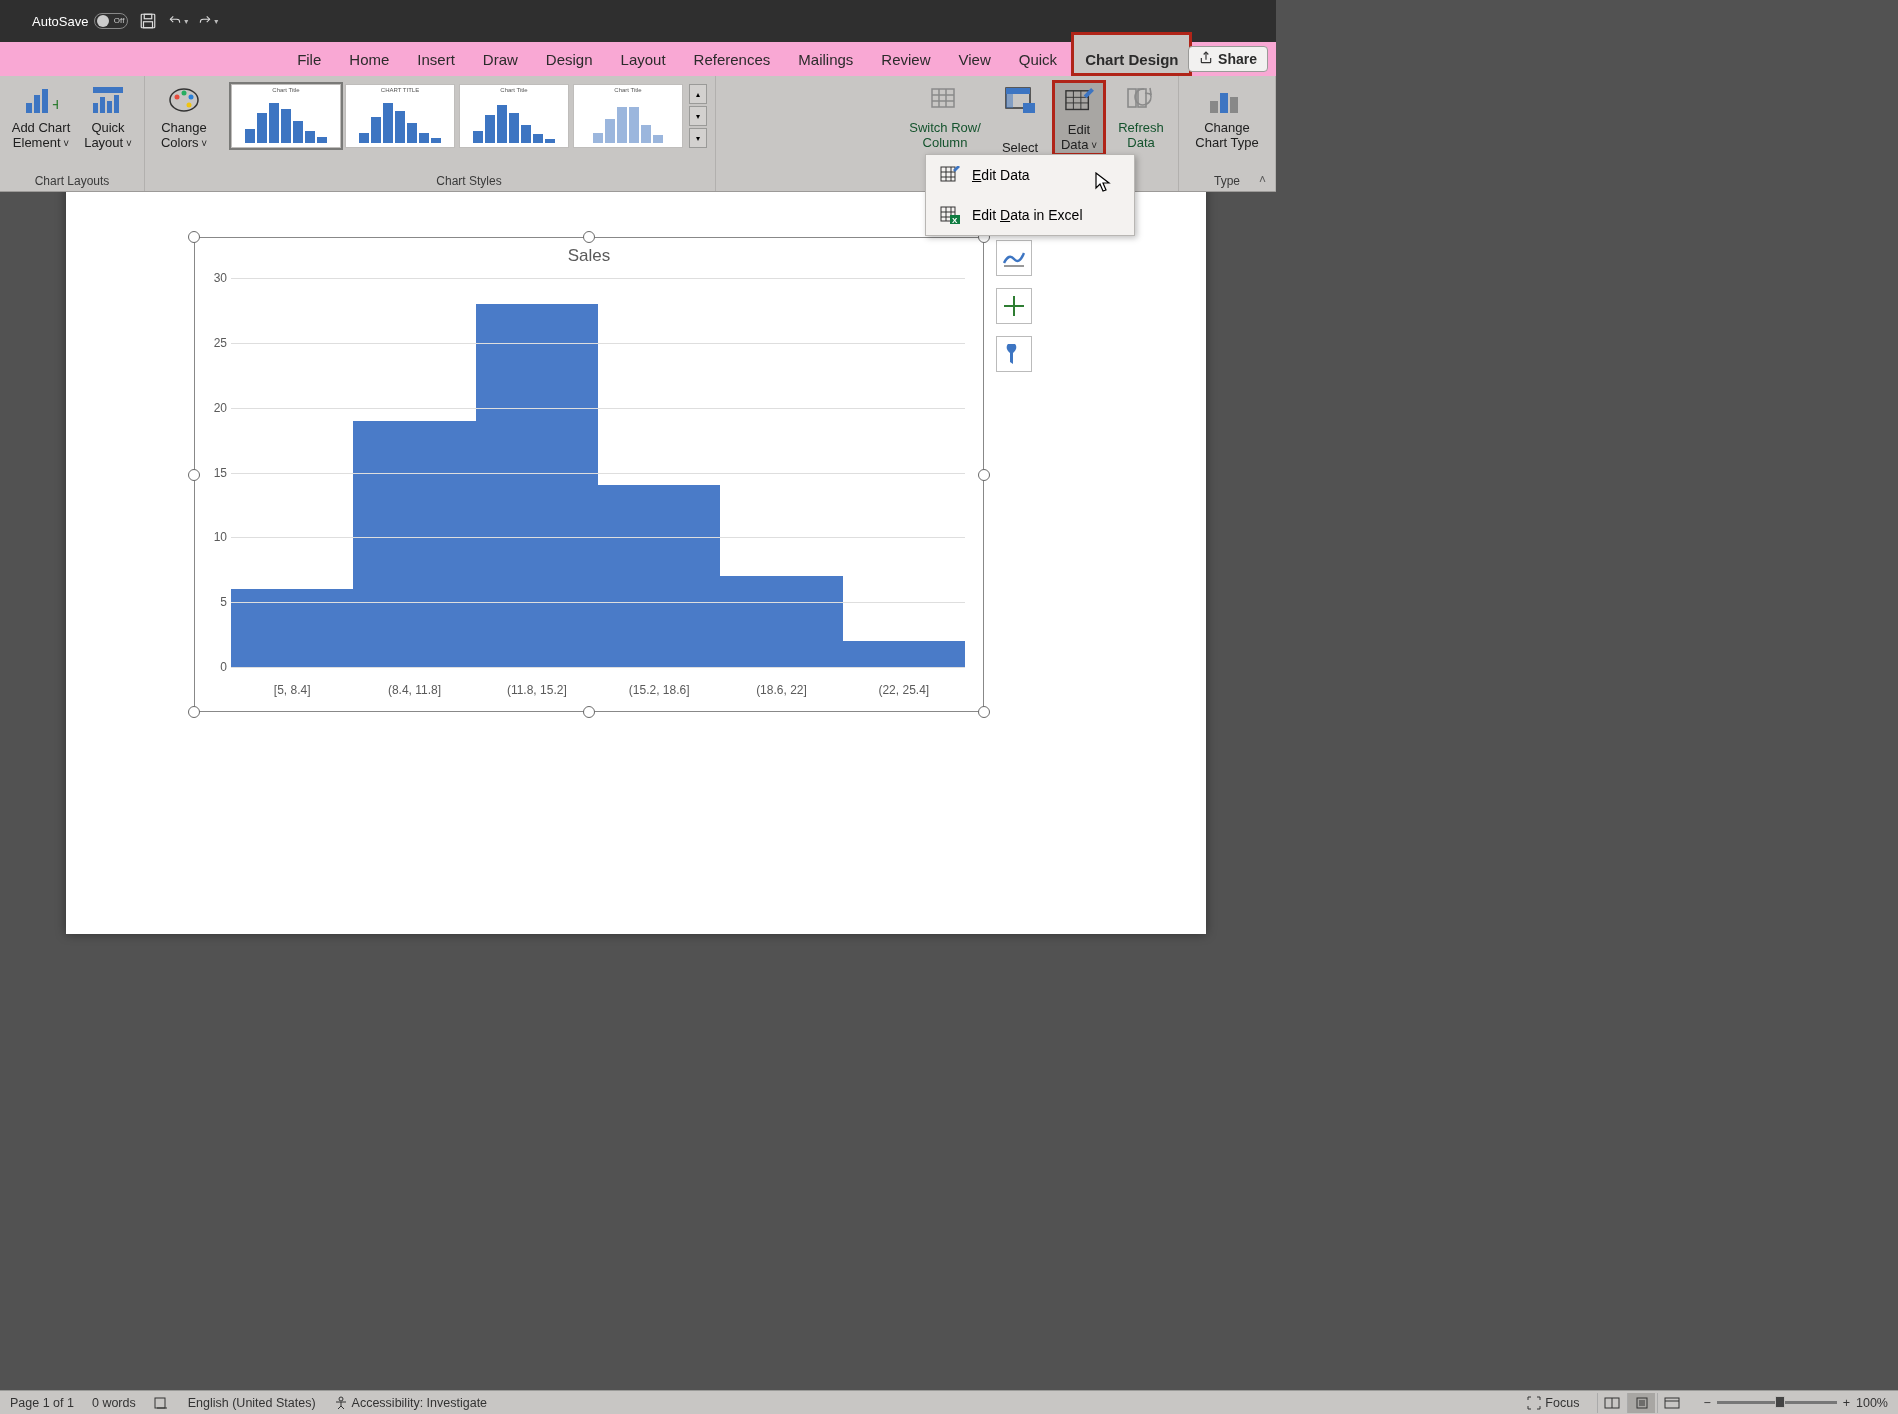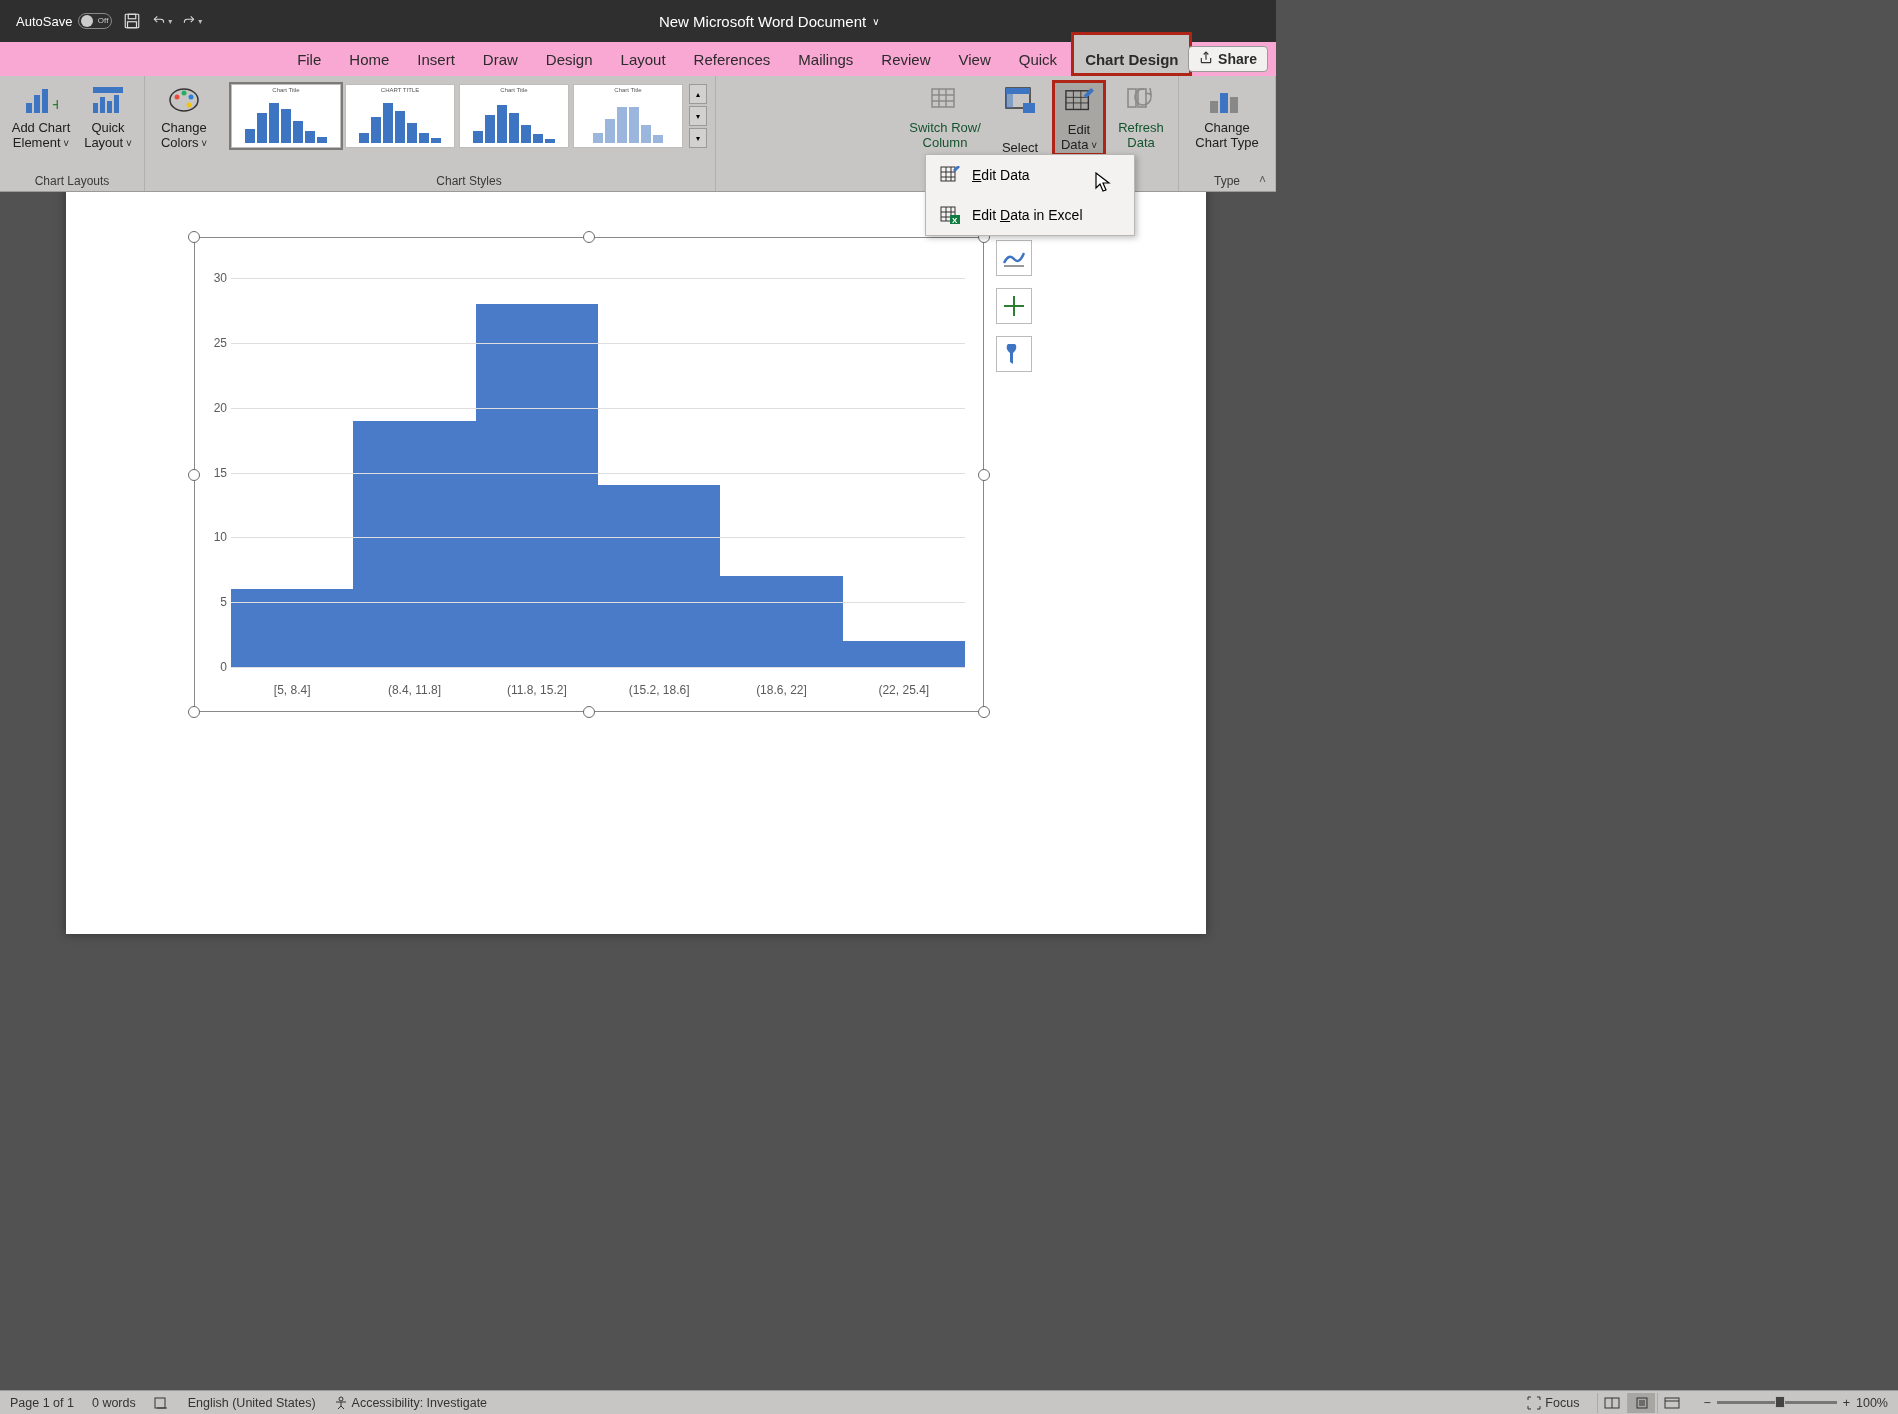--- a/index.html
+++ b/index.html
@@ -1,20 +1,20 @@
 <!DOCTYPE html>
 <html><head>
 <meta charset="utf-8">
 <style>
   * { box-sizing: border-box; margin: 0; padding: 0; font-family: "Segoe UI", sans-serif; }
   html, body { width: 1276px; height: 951px; overflow: hidden; background:#525252;}
   
   
   .titlebar { background:#2f2f2f; height:42px; display:flex; align-items:center; color:#fff; font-size:14px; }
-  .titlebar .qat { display:flex; align-items:center; gap:10px; padding-left:16px;}
+  .titlebar .qat { display:flex; align-items:center; gap:10px; padding-left:32px;}
   .autosave { display:flex; align-items:center; gap:6px; font-size:13px;}
   .toggle { width:34px; height:16px; border:1px solid #888; border-radius:9px; position:relative; display:flex; align-items:center;}
   .toggle .knob { width:12px; height:12px; background:#ccc; border-radius:50%; margin-left:2px;}
   .toggle .off-txt{ font-size:8px; color:#ccc; position:absolute; right:3px; top:2px;}
   .qat-icon { width:20px; height:20px; display:flex; align-items:center; justify-content:center; color:#ddd; font-size:16px;}
   .undo-grp{display:flex;align-items:center;}
   .caret-sm::after{content:"▾"; font-size:8px; margin-left:2px; color:#bbb;}
   .center-title { flex:1; text-align:center; font-size:15px; display:flex; justify-content:center; align-items:center; gap:6px; padding-left:60px;}
   .right-title { display:flex; align-items:center; gap:14px; padding-right:8px;}
   .search-ic svg {width:16px;height:16px;}
@@ -114,24 +114,20 @@
           <path d="M9 14l-5-5 5-5"></path>
           <path d="M4 9h11a5 5 0 015 5v1"></path>
         </svg>
     </span>
     <span class="qat-icon caret-sm">
       <svg width="18" height="18" viewBox="0 0 24 24" fill="none" stroke="#ddd" stroke-width="1.8">
           <path d="M15 4l5 5-5 5"></path>
           <path d="M20 9H9a5 5 0 00-5 5v1"></path>
         </svg>
     </span>
-  </div>
-  <div class="center-title">
-    <span>New Microsoft Word Document</span>
-      <span style="font-size:10px;">∨</span>
   </div>
 </div>
 
 <div class="tabsbar">
   <div class="tab file">File</div>
   <div class="tab">Home</div>
   <div class="tab">Insert</div>
   <div class="tab">Draw</div>
   <div class="tab">Design</div>
   <div class="tab">Layout</div>
@@ -386,20 +382,21 @@
     <div class="chart-frame">
       <div class="sel-handle h-tl"></div>
       <div class="sel-handle h-tr"></div>
       <div class="sel-handle h-bl"></div>
       <div class="sel-handle h-br"></div>
       <div class="sel-handle h-ml"></div>
       <div class="sel-handle h-mr"></div>
       <div class="sel-handle h-mt"></div>
       <div class="sel-handle h-mb"></div>
 
+      <div class="chart-title">Sales</div>
       <div class="plot">
         <div class="yaxis" id="yaxis">
             <div class="ytick" style="bottom: 0%;">0</div>
             <div class="ytick" style="bottom: 16.6667%;">5</div>
             <div class="ytick" style="bottom: 33.3333%;">10</div>
             <div class="ytick" style="bottom: 50%;">15</div>
             <div class="ytick" style="bottom: 66.6667%;">20</div>
             <div class="ytick" style="bottom: 83.3333%;">25</div>
             <div class="ytick" style="bottom: 100%;">30</div>
           </div>

